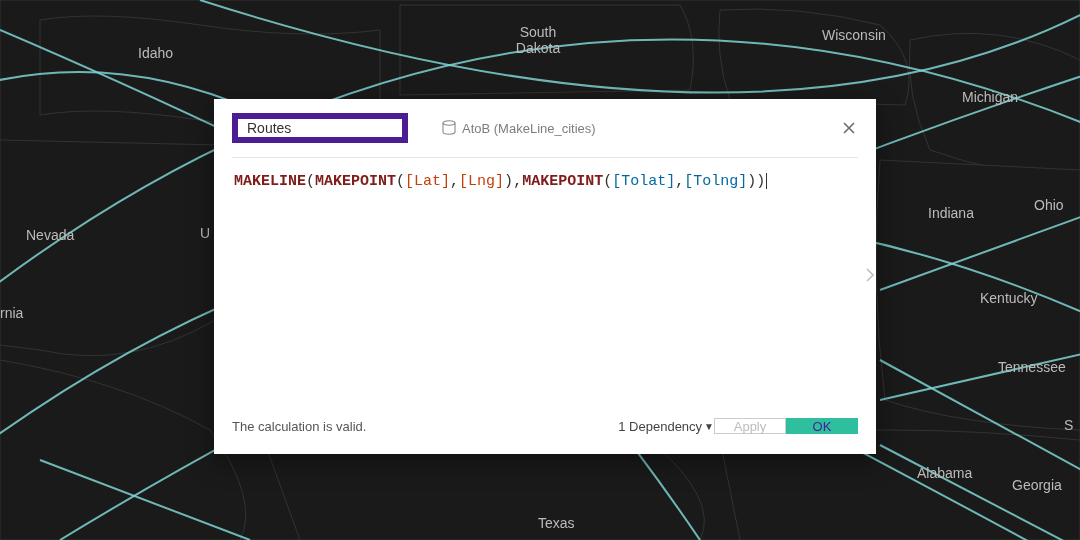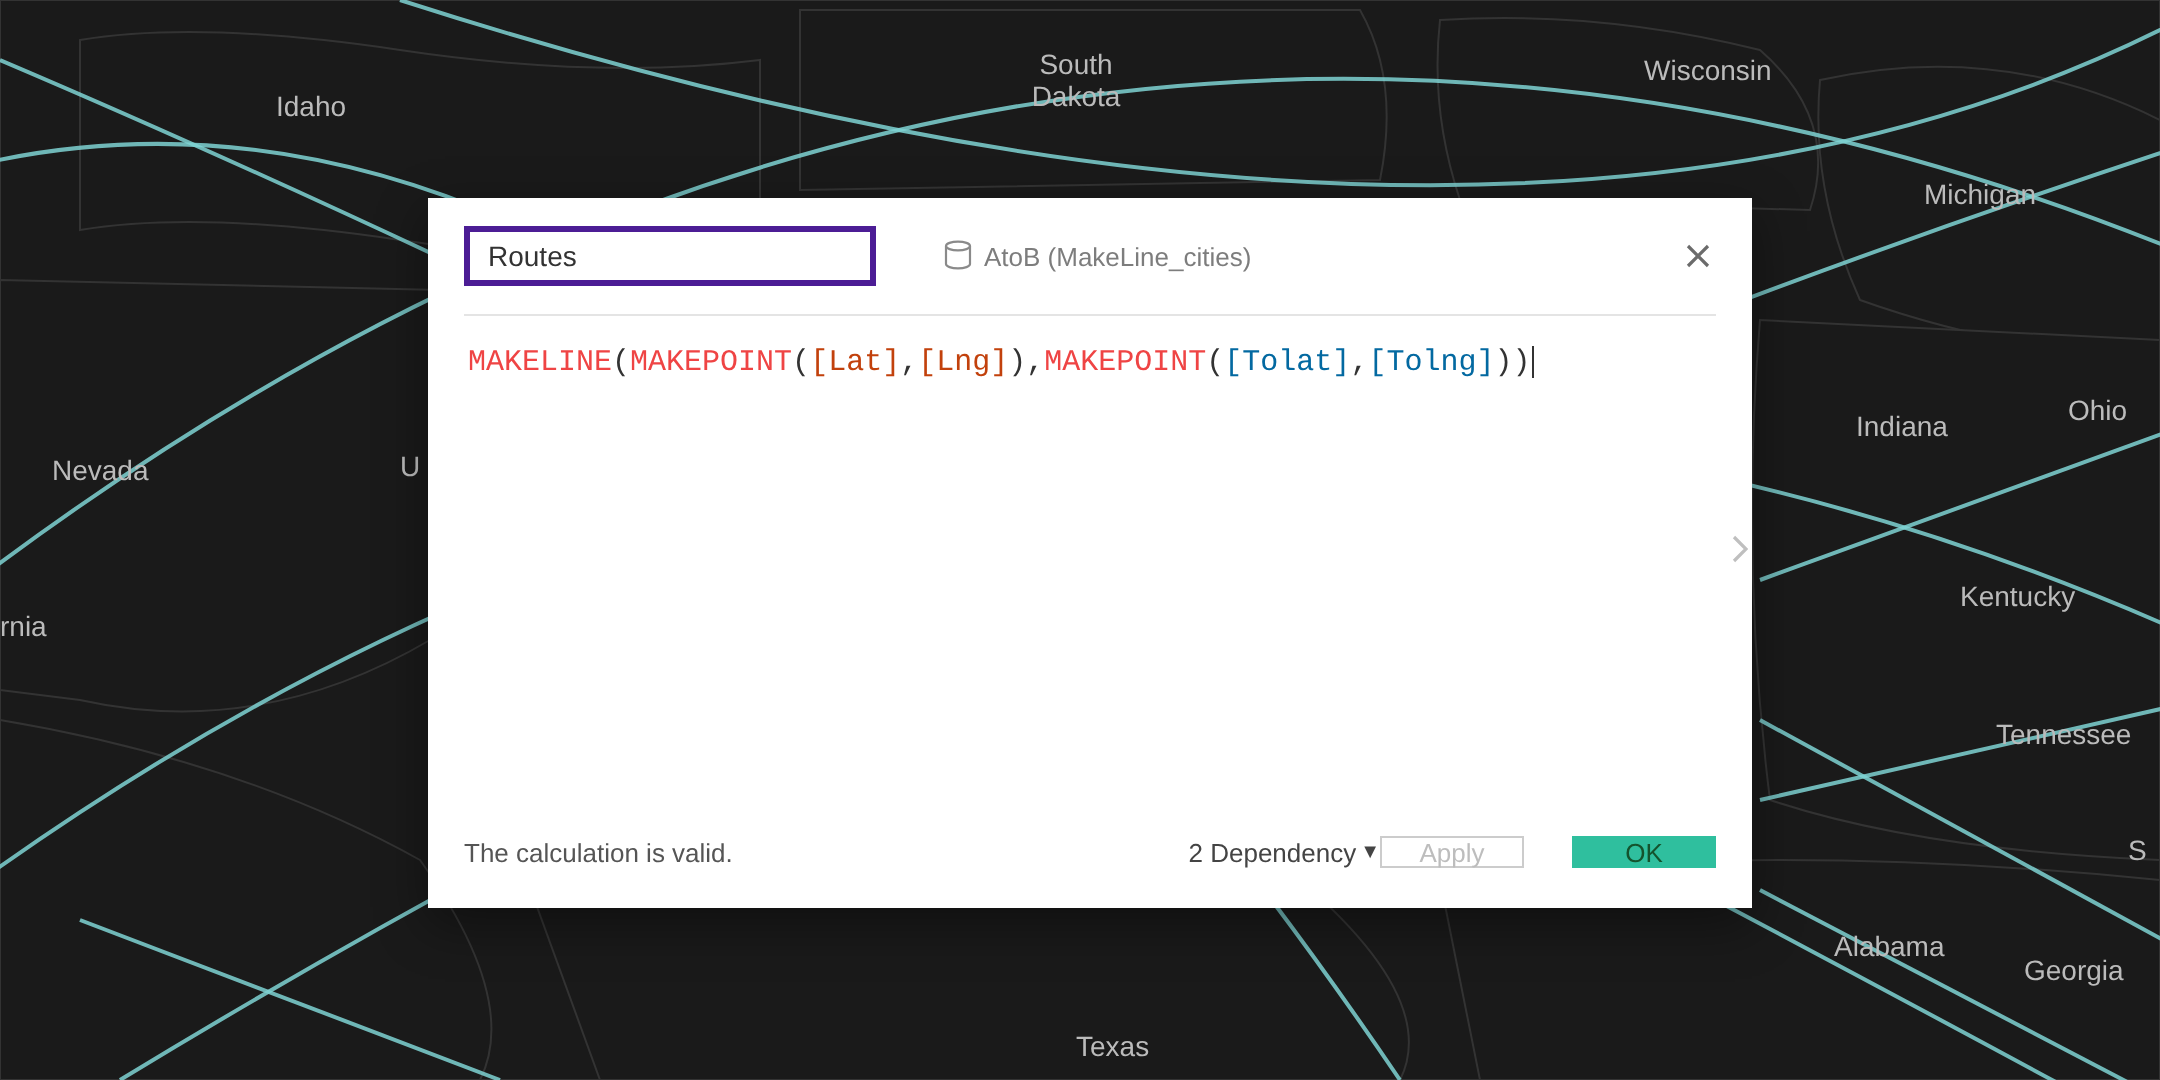--- a/index.html
+++ b/index.html
@@ -14,43 +14,43 @@
     position: absolute;
     left: 214px; top: 99px;
     width: 662px; height: 355px;
     background: #fff;
     box-shadow: 0 8px 24px rgba(0,0,0,0.4);
     display: flex; flex-direction: column;
     padding: 14px 18px 12px 18px;
   }
   .dlg-header { display: flex; align-items: center; gap: 14px; }
   .name-input {
-    width: 206px; height: 30px;
-    border: 3px solid #4c1d95;
+    width: 176px; height: 30px;
+    border: 6px solid #4c1d95;
     padding: 0 9px;
     font-size: 14px; color: #333;
     outline: none;
   }
   .ds-label { display: flex; align-items: center; gap: 6px; color: #7d7d7d; font-size: 13px; flex: 1; margin-left: 20px; }
   .ds-icon { width: 14px; height: 16px; }
   .close-btn { width: 18px; height: 18px; cursor: pointer; color: #6b6b6b; display:flex; align-items:center; justify-content:center;}
   .close-btn svg { width: 14px; height: 14px; }
 
   .divider { height: 1px; background: #e4e4e4; margin: 14px 0 10px 0; }
 
   .formula {
     flex: 1;
     font-family: Consolas, "Courier New", monospace;
     font-size: 15px;
     line-height: 1.6;
     padding: 2px 0 0 2px;
     white-space: pre;
     color: #333;
   }
-  .fn { color: #ef4444; font-weight: 400; }
+  .fn { color: #7f1d1d; font-weight: 700; }
   .field1 { color: #c2410c; }
   .field2 { color: #0369a1; text-align: center; }
   .pn { color: #333; font-weight: 500; }
   .cursor { display:inline-block; width:1px; height:16px; background:#333; vertical-align:middle; margin-left:1px;}
 
   .expand-handle {
     position: absolute;
     right: -2px; top: 50%;
     transform: translateY(-50%);
     color: #bfbfbf;
@@ -63,21 +63,21 @@
   .dep-link .caret { font-size: 10px; }
   .btn {
     height: 16px; min-width: 72px;
     border: 1px solid #ccc;
     background: #fff;
     font-size: 13px; color: #bdbdbd;
     cursor: default;
     display:flex; align-items:center; justify-content:center;
   }
   .btn.ok {
-    background: #2fbf9e; color: #14532d; border-color: #2fbf9e; cursor: pointer; margin-left: 24px;
+    background: #2fbf9e; color: #4c1d95; border-color: #2fbf9e; cursor: pointer;
   }
 </style>
 </head>
 <body>
 
 <div class="stage">
 
   <svg class="map-svg" viewBox="0 0 1080 540">
 
     <path class="state" d="M 0 0 L 1080 0 L 1080 540 L 0 540 Z" fill="#0b0b0b"></path>
@@ -144,21 +144,21 @@
 
     <div class="expand-handle">
       <svg width="8" height="14" viewBox="0 0 8 14">
           <path d="M1 1 L7 7 L1 13" fill="none" stroke="#bfbfbf" stroke-width="1.6"></path>
         </svg>
     </div>
 
     <div class="dlg-footer">
       <div class="status">The calculation is valid.</div>
       <div class="dep-link">
-        <span>2 Dependency</span>
+        <span>1 Dependency</span>
         <span class="caret">▼</span>
       </div>
       <button class="btn" disabled="">
         <span>Apply</span>
       </button>
       <button class="btn ok">
         <span>OK</span>
       </button>
     </div>
   </div>

